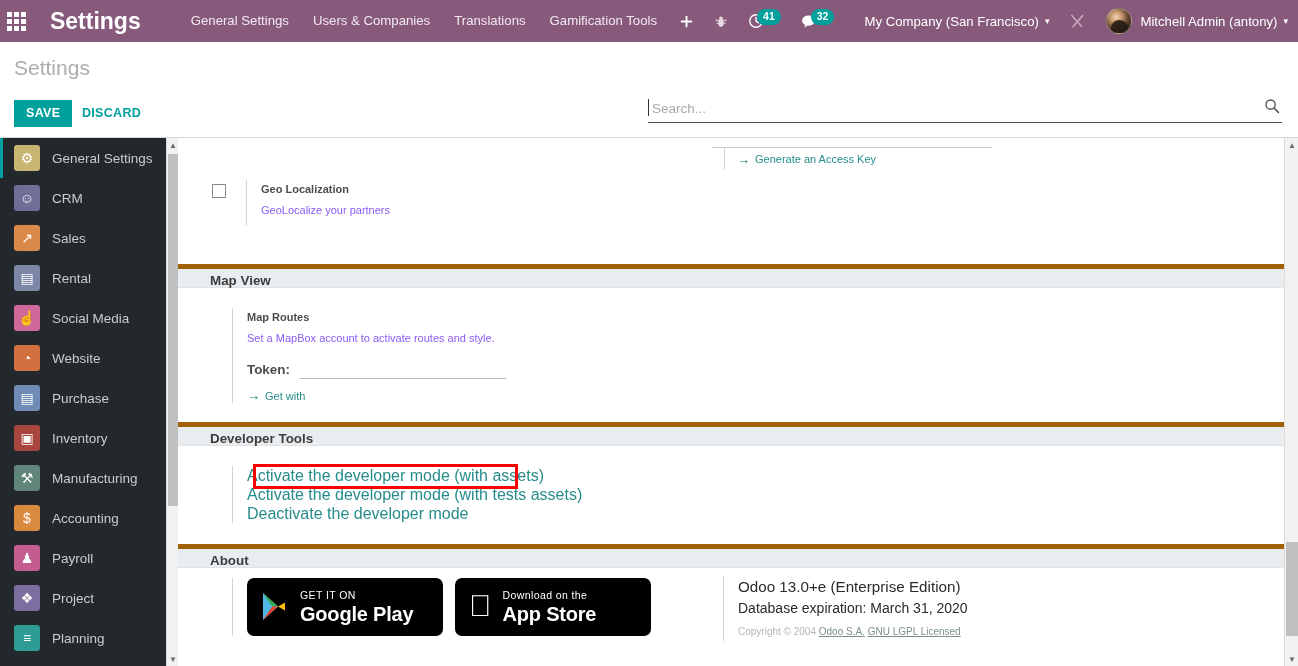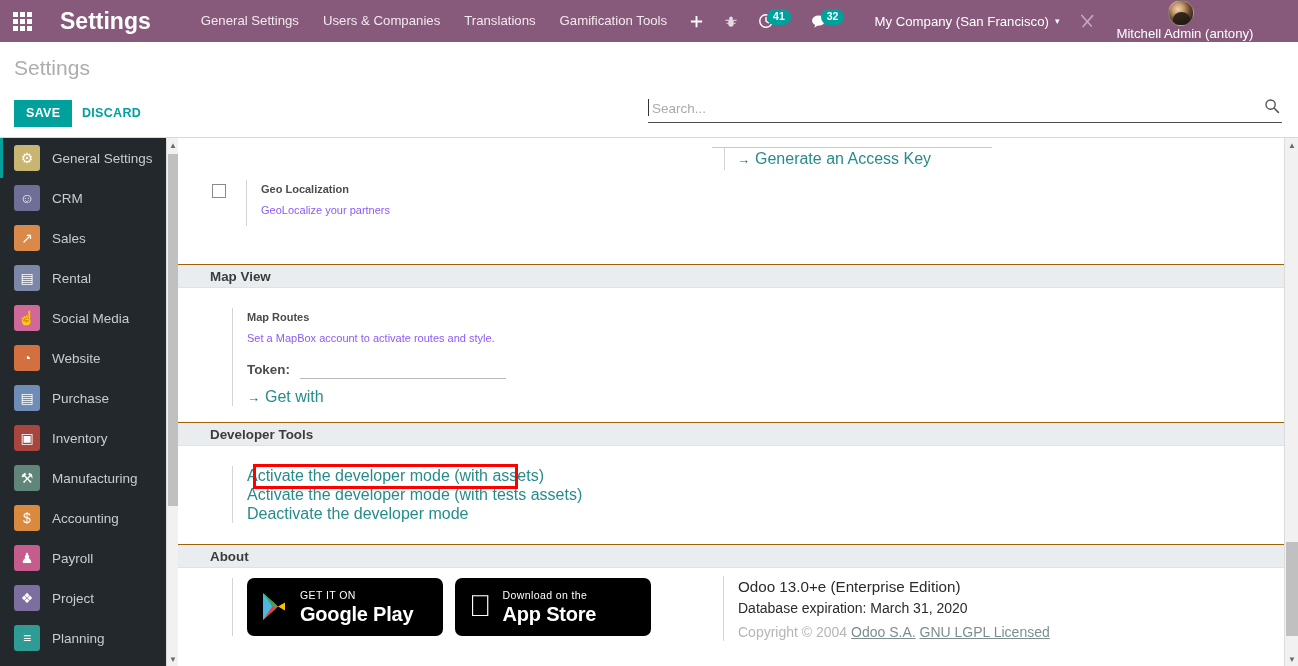--- a/index.html
+++ b/index.html
@@ -145,37 +145,37 @@
   .top-stub {
     position: absolute; left: 534px; top: 0px; width: 280px; height: 10px;
     border-bottom: 1px solid #c8c8c8;
   }
   .access-key-link {
     position: absolute; left: 546px; top: 10px;
     border-left: 1px solid #d4d4d4; padding-left: 12px; height: 22px;
     display: flex; align-items: center;
   }
   .lnk {
-    color: #268c8a; font-size: 16px; text-decoration: none; cursor: pointer;
+    color: #268c8a; font-size: 11px; text-decoration: none; cursor: pointer;
     white-space: nowrap;
   }
   .arrow-r { color: #00766f; margin-right: 5px; font-size: 13px; font-weight: bold; }
 
   .geo-row { position: absolute; left: 34px; top: 42px; display: flex; }
   .chk {
     width: 14px; height: 14px; border: 1px solid #8a8a8a; background: #fff;
     margin-top: 4px; cursor: pointer; flex: none;
   }
   .geo-texts { border-left: 1px solid #d4d4d4; margin-left: 20px; padding-left: 14px; padding-bottom: 6px; }
   .set-title { font-size: 11px; font-weight: bold; color: #4c4c4c; line-height: 18px; }
   .set-desc { font-size: 11px; color: #8b5cf6; line-height: 20px; margin-top: 2px; }
 
   .section-band {
     position: absolute; left: 0; width: 1106px; height: 24px;
-    background: #eaedf0; border-top: 1px solid #a16207; border-bottom: 1px solid #e0e3e6;
+    background: #eaedf0; border-top: 5px solid #a16207; border-bottom: 1px solid #e0e3e6;
   }
   .section-band span {
     position: absolute; left: 32px; top: 4px;
     font-size: 13.4px; font-weight: bold; color: #3c3c3c;
   }
 
   .map-block { position: absolute; left: 54px; top: 170px; }
   .map-inner { border-left: 1px solid #d4d4d4; padding-left: 14px; }
   .token-row { display: flex; align-items: center; margin-top: 12px; }
   .token-label { font-size: 13.4px; font-weight: bold; color: #4c4c4c; margin-right: 10px; }
@@ -205,21 +205,21 @@
   .badge-small { font-size: 10.5px; letter-spacing: 0.4px; margin-bottom: 3px; }
   .badge-big { font-size: 20px; font-weight: bold; letter-spacing: -0.2px; }
   .apple-glyph { font-size: 30px; line-height: 30px; margin-top: -3px; }
 
   .version-wrap {
     position: absolute; left: 545px; top: 438px;
     border-left: 1px solid #d4d4d4; padding-left: 14px;
   }
   .ver-1 { font-size: 15.2px; color: #2b2b2b; line-height: 22px; }
   .ver-2 { font-size: 14px; color: #2b2b2b; line-height: 21px; }
-  .ver-3 { font-size: 14px; color: #b5b5b5; line-height: 18px; margin-top: 4px; }
+  .ver-3 { font-size: 10px; color: #b5b5b5; line-height: 18px; margin-top: 4px; }
   .ver-3 a { color: #7c8f8e; text-decoration: underline; cursor: pointer; }
 
   
   .main-scroll {
     position: absolute; right: 0; top: 138px; width: 14px; height: 528px;
     background: #f1f1f1; border-left: 1px solid #dcdcdc;
   }
   .main-scroll .thumb {
     position: absolute; left: 1px; top: 404px; width: 12px; height: 94px;
     background: #c0c0c0;
@@ -294,21 +294,21 @@
       <span>My Company (San Francisco)</span>
       <span class="caret">▾</span>
     </div>
 
     <div class="sysitem">
       <svg width="17" height="17" viewBox="0 0 18 18" aria-hidden="true">
         <path d="M3 2.6l10 11.2M14.4 2.8L4.4 14.4" stroke="#c7a8bd" stroke-width="1.7" stroke-linecap="round" fill="none"></path>
       </svg>
     </div>
 
-    <div class="sysitem" style="flex-direction:column;">
+    <div class="sysitem" style="">
       <span class="avatar"></span>
       <span>Mitchell Admin (antony)</span>
       <span class="caret">▾</span>
     </div>
   </div>
 
   <div class="control">
     <div class="page-title">Settings</div>
     <button class="btn-save">SAVE</button>
     <button class="btn-discard">DISCARD</button>

